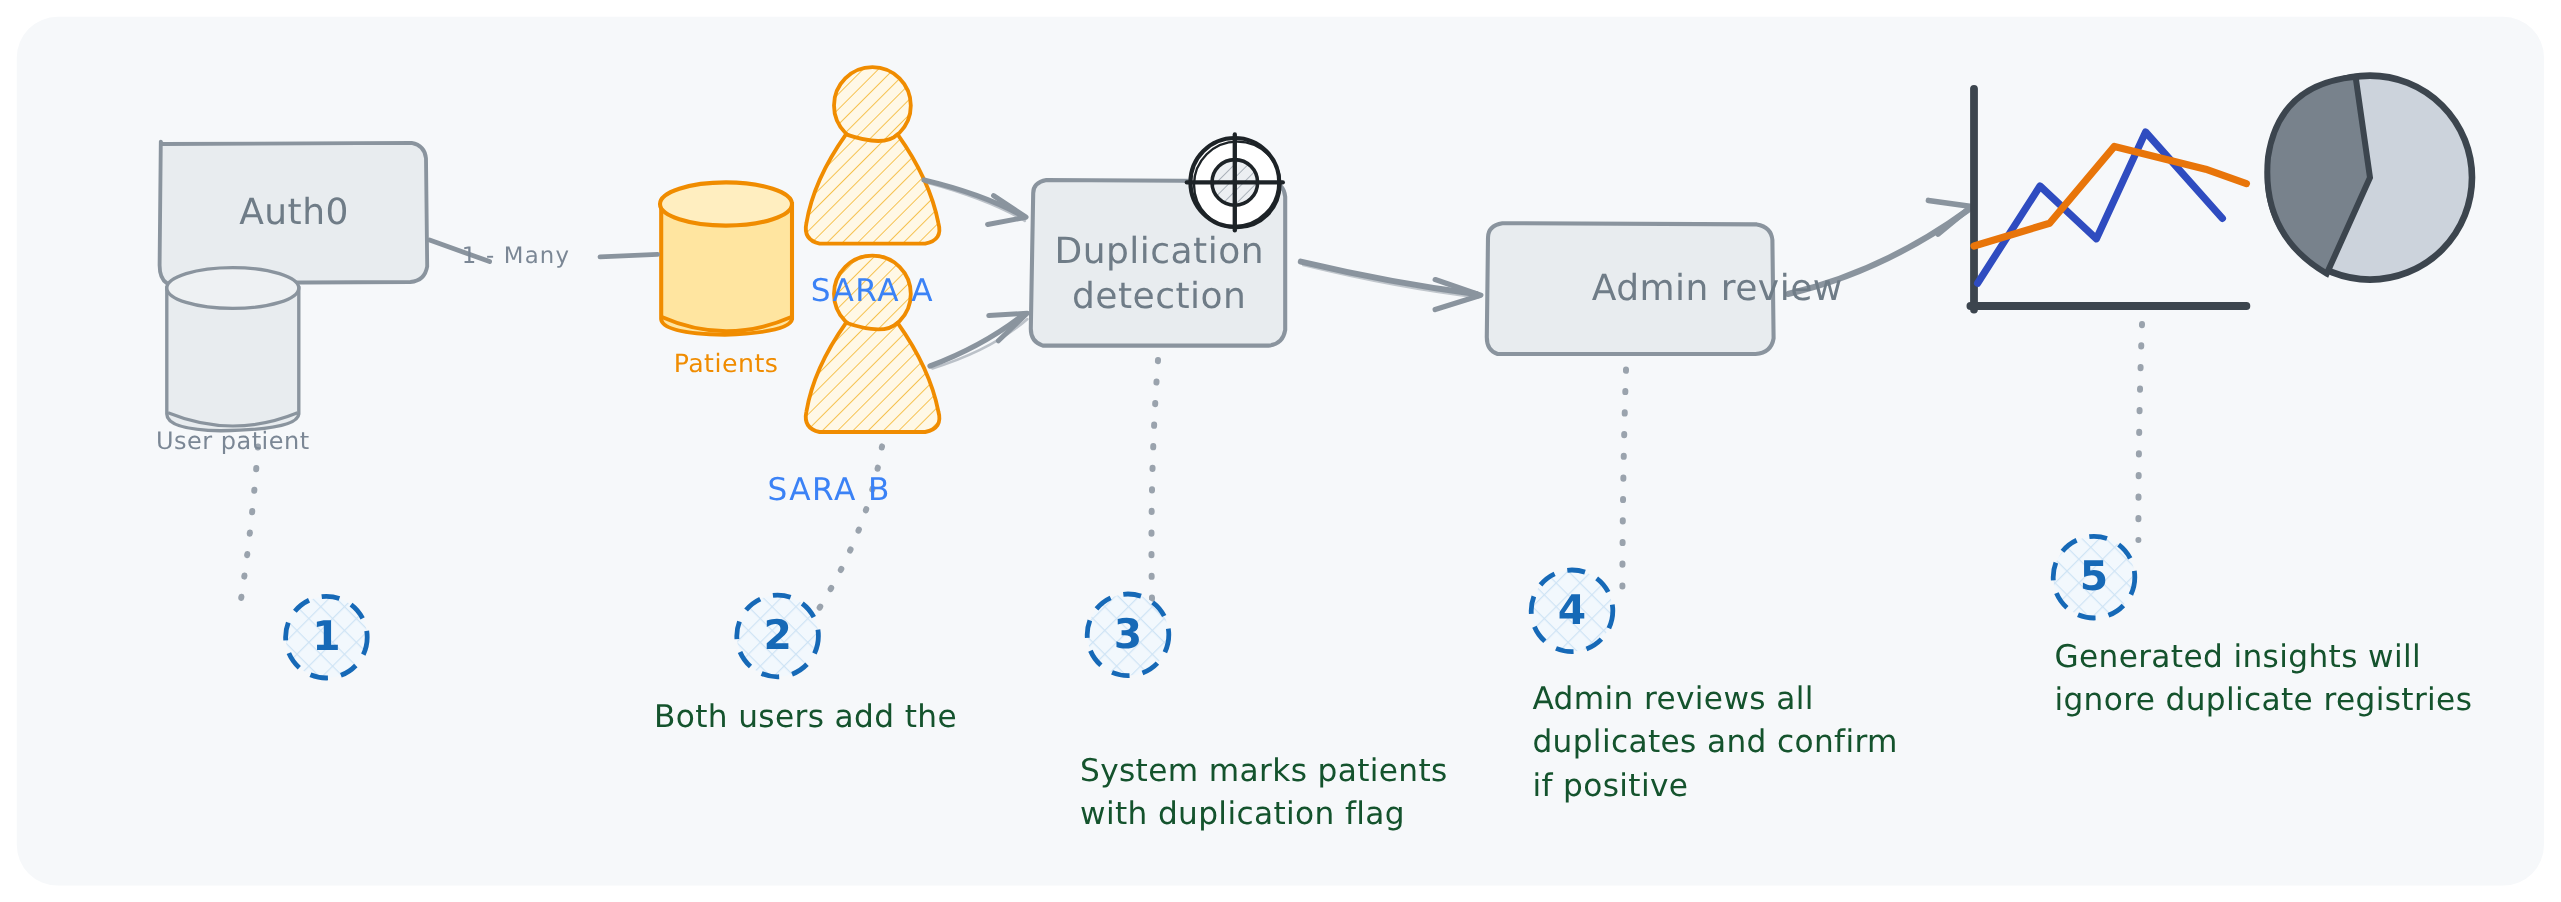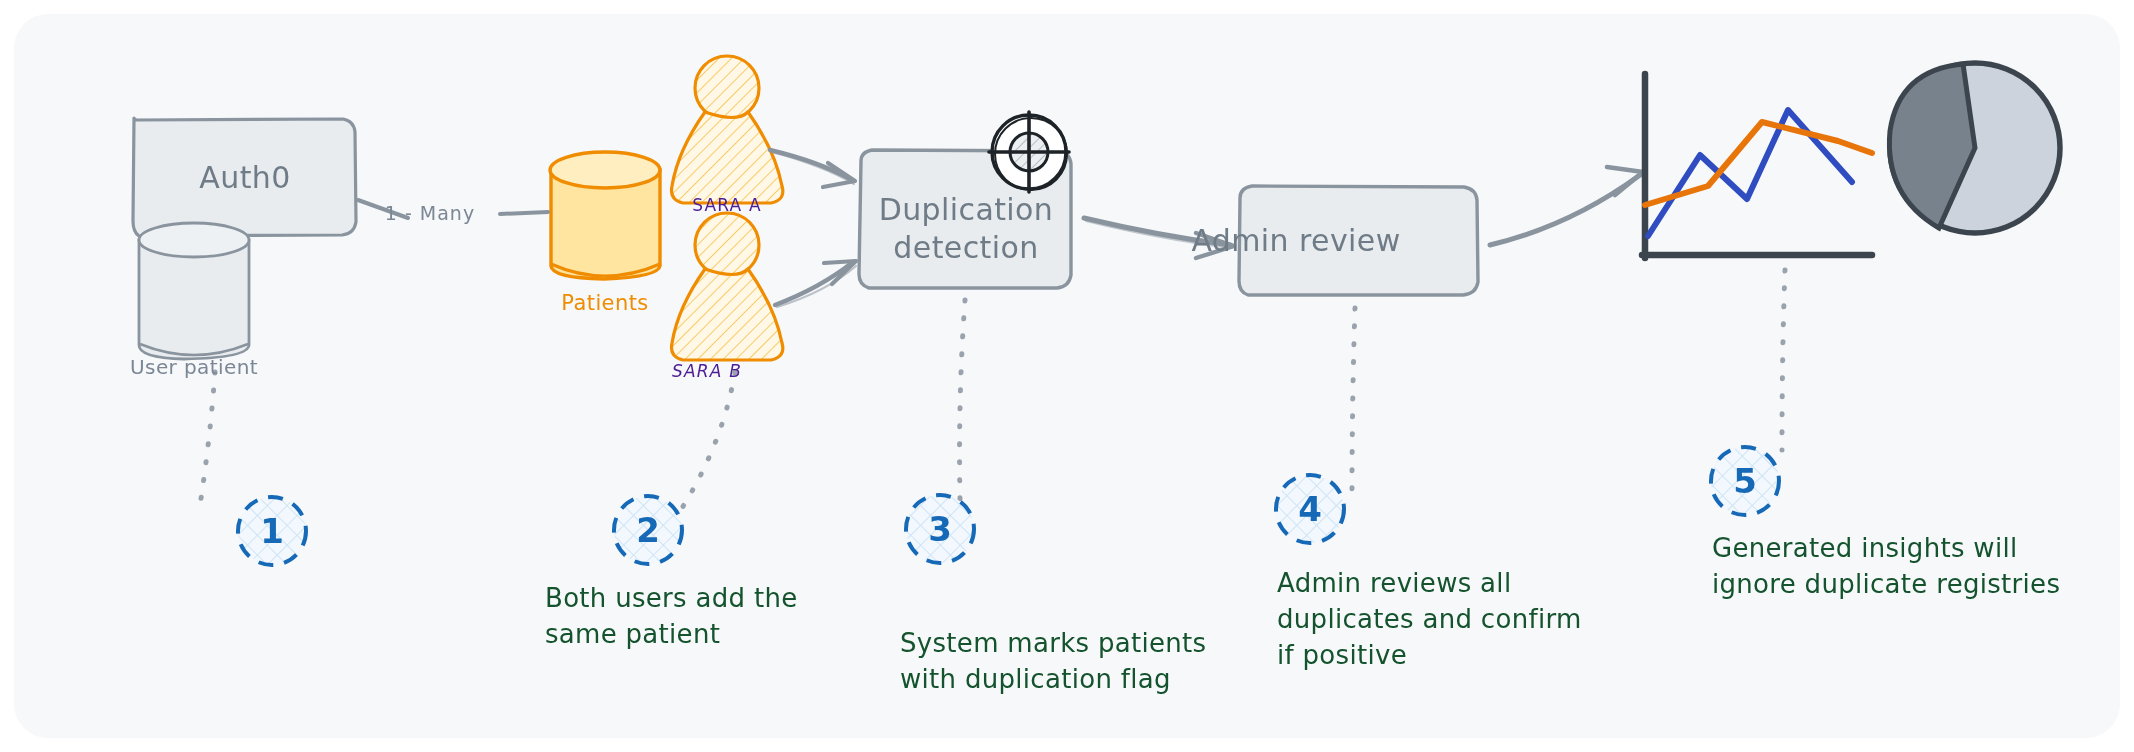--- a/index.html
+++ b/index.html
@@ -7,21 +7,21 @@
   .canvas{position:absolute;left:0;top:0;width:2134px;height:752px;}
   .board{position:absolute;left:14px;top:14px;width:2106px;height:724px;background:#f6f8fa;border-radius:34px;}
   .layer{position:absolute;left:0;top:0;width:2134px;height:752px;}
   .node-label{
     position:absolute;display:flex;align-items:center;justify-content:center;
     text-align:center;color:#737f8a;font-family:"DejaVu Sans",sans-serif;
     letter-spacing:.4px;pointer-events:none;
   }
   .box-text{font-size:30px;line-height:40px;color:#6f7c87;}
   .small-gray{font-size:20px;color:#7b8795;}
-  .orange-text{color:#4c1d95;font-size:17px;letter-spacing:1.2px;}
+  .orange-text{color:#3b82f6;font-size:26px;letter-spacing:1.2px;margin-top:38px;}
   .orange-text-sm{color:#f08c00;font-size:21px;margin-top:16px;}
   .rel-text{color:#7b8795;font-size:19px;letter-spacing:1px;}
   .badge-num{
     position:absolute;color:#1669b7;font-size:34px;font-weight:600;
     display:flex;align-items:center;justify-content:center;width:64px;height:64px;
   }
   .caption{
     position:absolute;color:#14532d;font-size:26px;line-height:36px;
     font-family:"DejaVu Sans",sans-serif;letter-spacing:.3px;
   }
@@ -158,41 +158,40 @@
   <div class="node-label box-text" style="left:134px;top:143px;width:222px;height:70px;">Auth0</div>
 
   <div class="node-label small-gray" style="left:94px;top:352px;width:200px;height:30px;">User patient</div>
 
   <div class="node-label orange-text-sm" style="left:505px;top:272px;width:200px;height:30px;">Patients</div>
 
   <div class="node-label rel-text" style="left:375px;top:199px;width:110px;height:28px;">1 - Many</div>
 
   <div class="node-label orange-text" style="left:652px;top:190px;width:150px;height:30px;">SARA A</div>
 
-  <div class="node-label orange-text" style="left:632px;top:356px;width:150px;height:30px;font-style:italic;">SARA B</div>
+  <div class="node-label orange-text" style="left:616px;top:356px;width:150px;height:30px;">SARA B</div>
 
   <div class="node-label" style="left:861px;top:190px;width:210px;height:40px;">
     <span class="box-text">Duplication</span>
   </div>
   <div class="node-label" style="left:861px;top:228px;width:210px;height:40px;">
     <span class="box-text">detection</span>
   </div>
 
-  <div class="node-label box-text" style="left:1177px;top:221px;width:238px;height:40px;">Admin review</div>
+  <div class="node-label box-text" style="left:1312px;top:221px;width:238px;height:40px;">Admin review</div>
 
   <div class="badge-num" style="left:240px;top:499px;">1</div>
   <div class="badge-num" style="left:616px;top:498px;">2</div>
   <div class="badge-num" style="left:908px;top:497px;">3</div>
   <div class="badge-num" style="left:1278px;top:477px;">4</div>
   <div class="badge-num" style="left:1713px;top:449px;">5</div>
 
 
   <div class="caption" style="left:545px;top:580px;width:320px;">
     <div>Both users add the</div>
-    <div>same patient</div>
   </div>
 
   <div class="caption" style="left:900px;top:577px;width:340px;margin-top:48px;">
     <div>System marks patients</div>
     <div>with duplication flag</div>
   </div>
 
   <div class="caption" style="left:1277px;top:565px;width:340px;">
     <div>Admin reviews all</div>
     <div>duplicates and confirm</div>

